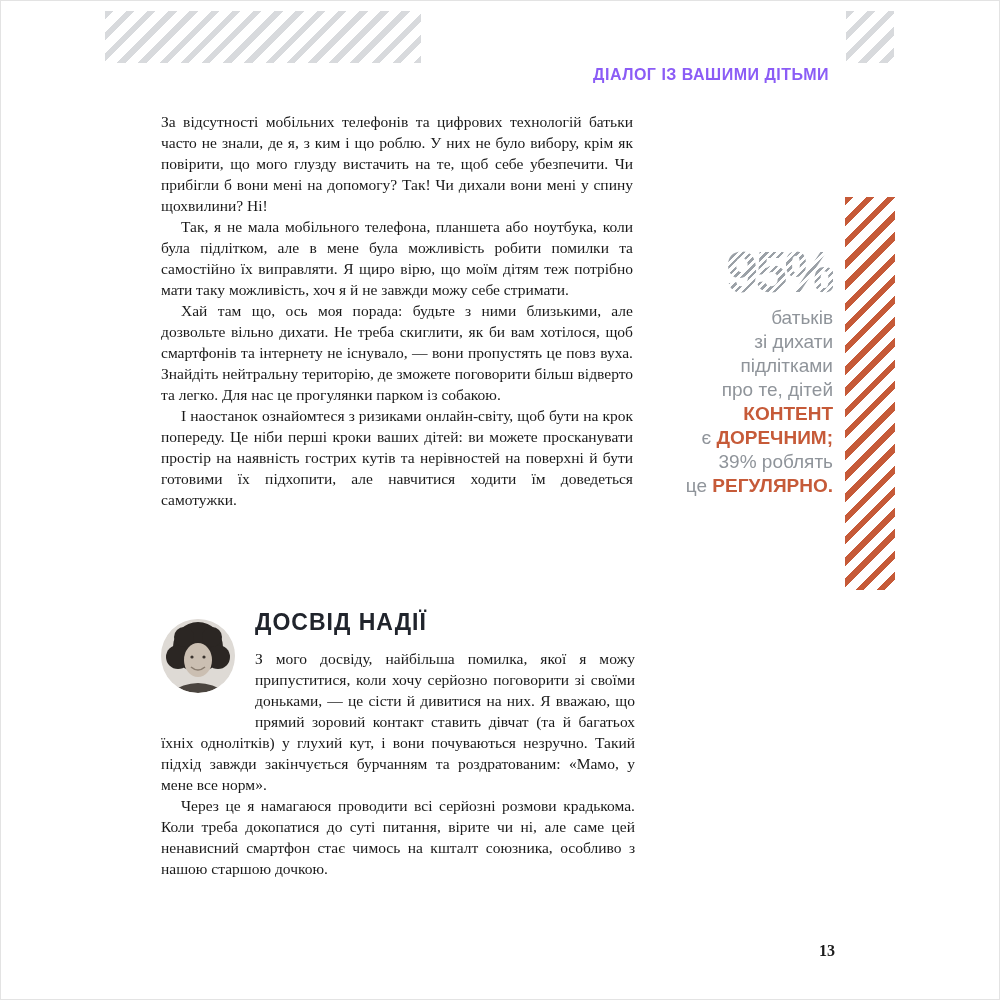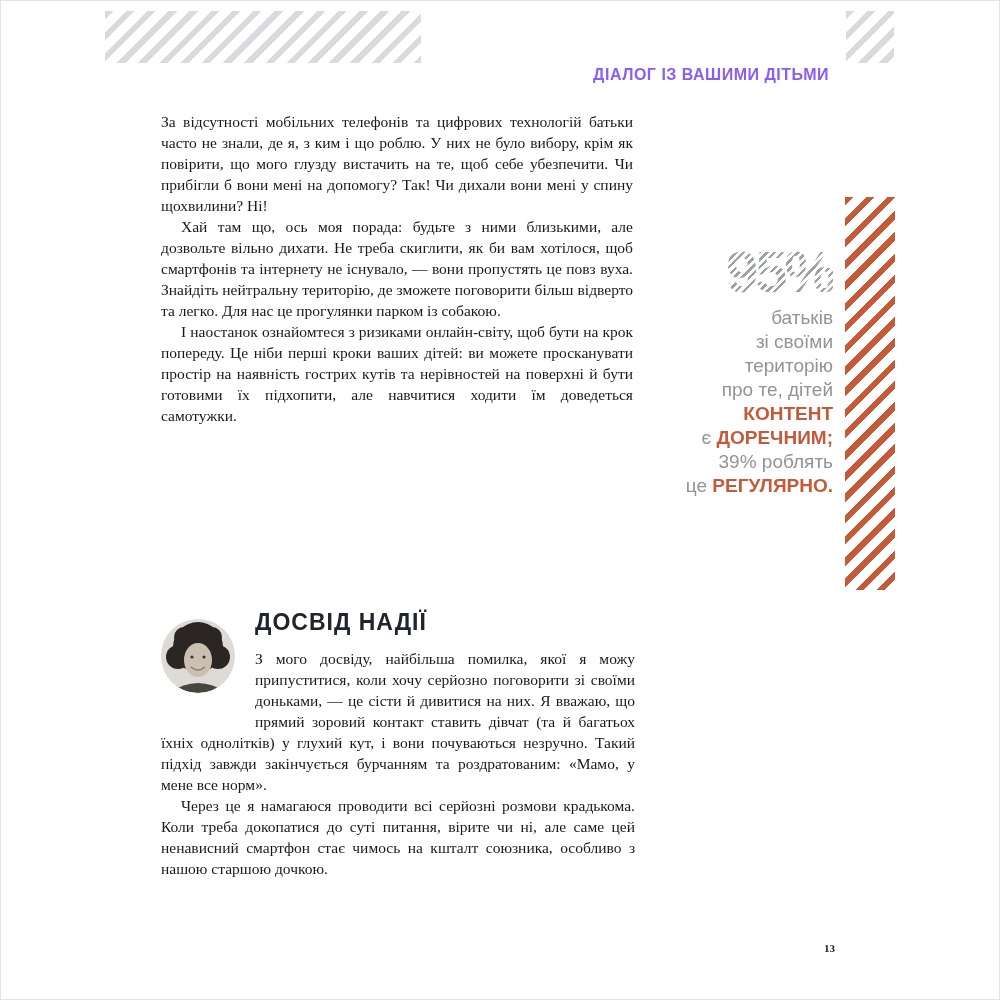--- a/index.html
+++ b/index.html
@@ -56,48 +56,49 @@
   }
   .avatar svg { display:block; width:74px; height:74px; }
   .section h2 {
     font-family:"Liberation Sans", sans-serif; font-weight:700;
     font-size:23px; letter-spacing:1px; color:#20242c; margin:4px 0 12px;
   }
 
   .page-number {
     position:absolute; top:941px; right:164px;
     font-family:"Liberation Serif", serif; font-weight:700;
-    font-size:11px; color:#1c1c1c;margin-left:20px;
+    font-size:16px; color:#1c1c1c;margin-left:20px;
   }
 </style>
 </head>
 <body>
 
 <div class="page">
 
   <div class="stripes gray top-left"></div>
 
   <div class="header-title">ДІАЛОГ ІЗ ВАШИМИ ДІТЬМИ</div>
 
   <div class="stripes gray top-right"></div>
 
   <div class="intro bodycopy">
       <p>За відсутності мобільних телефонів та цифрових технологій батьки часто не знали, де я, з ким і що роблю. У них не було вибору, крім як повірити, що мого глузду вистачить на те, щоб себе убезпечити. Чи прибігли б вони мені на допомогу? Так! Чи дихали вони мені у спину щохвилини? Ні!</p>
+      <p class="indent">Так, я не мала мобільного телефона, планшета або ноутбука, коли була підлітком, але в мене була можливість робити помилки та самостійно їх виправляти. Я щиро вірю, що моїм дітям теж потрібно мати таку можливість, хоч я й не завжди можу себе стримати.</p>
       <p class="indent">Хай там що, ось моя порада: будьте з ними близькими, але дозвольте вільно дихати. Не треба скиглити, як би вам хотілося, щоб смартфонів та інтернету не існувало, — вони пропустять це повз вуха. Знайдіть нейтральну територію, де зможете поговорити більш відверто та легко. Для нас це прогулянки парком із собакою.</p>
       <p class="indent">І наостанок ознайомтеся з ризиками онлайн-світу, щоб бути на крок попереду. Це ніби перші кроки ваших дітей: ви можете просканувати простір на наявність гострих кутів та нерівностей на поверхні й бути готовими їх підхопити, але навчитися ходити їм доведеться самотужки.</p>
     </div>
 
   <div class="stripes orange right-band"></div>
 
   <div class="pullquote">
     <div class="pq-stat">95%</div>
     <div class="pq-lines">
         <div><span class="pq-gray">батьків</span></div>
-        <div><span class="pq-gray">зі своїми</span></div>
-        <div><span class="pq-gray">територію</span></div>
+        <div><span class="pq-gray">зі дихати</span></div>
+        <div><span class="pq-gray">підлітками</span></div>
         <div><span class="pq-gray">про те, дітей</span></div>
         <div><span class="pq-orange">КОНТЕНТ</span></div>
         <div><span class="pq-gray">є </span><span class="pq-orange">ДОРЕЧНИМ;</span></div>
         <div><span class="pq-gray">39% роблять</span></div>
         <div><span class="pq-gray">це </span><span class="pq-orange">РЕГУЛЯРНО.</span></div>
       </div>
   </div>
 
   <div class="section">
     <div class="avatar">

